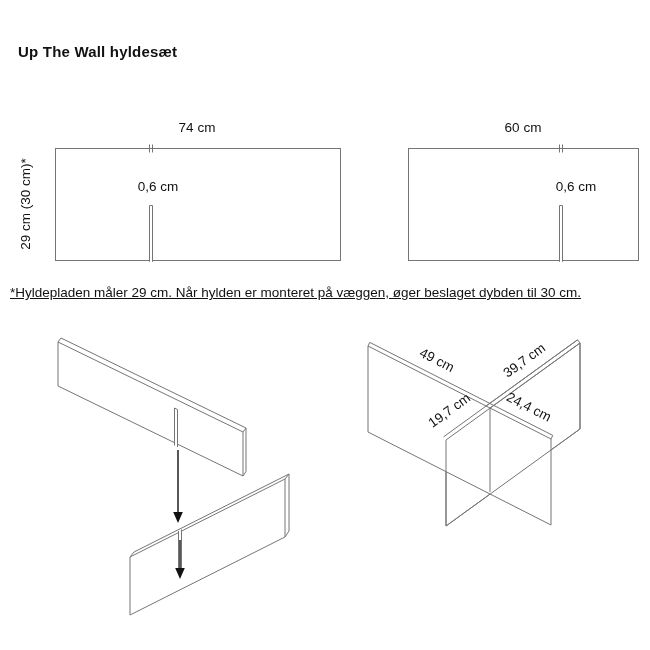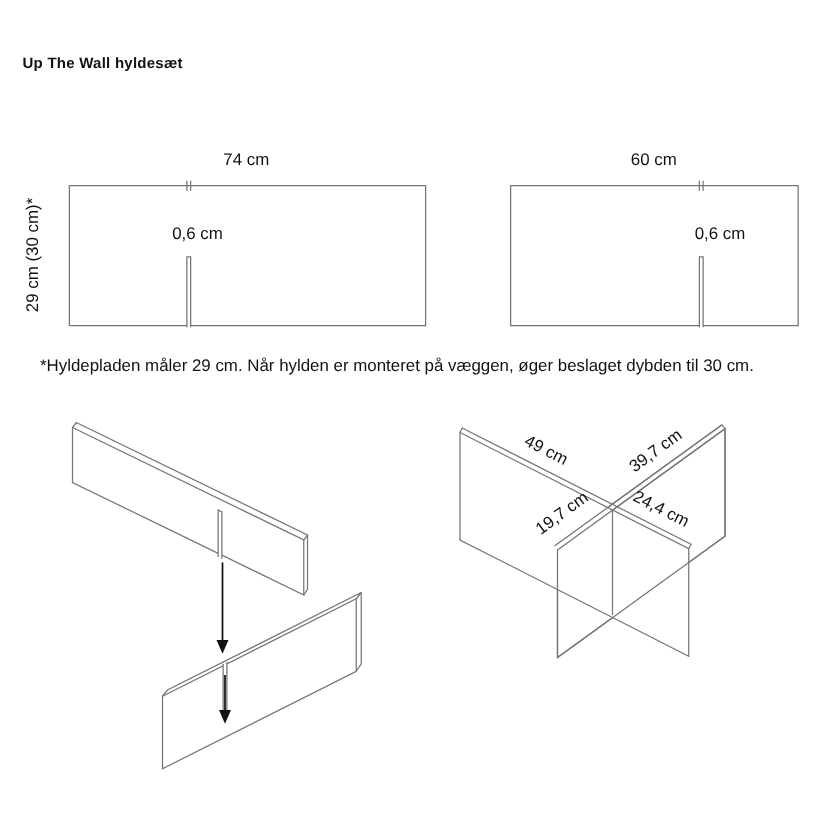--- a/index.html
+++ b/index.html
@@ -6,25 +6,25 @@
   html, body { margin: 0; padding: 0; }
   body {
     width: 650px; height: 650px;
     position: relative; overflow: hidden;
     background: #ffffff; color: #111111;
     font-family: "Liberation Sans", sans-serif;
   }
   .abs { position: absolute; }
   #page-title {
     left: 18px; top: 43px;
-    font-size: 12px; font-weight: 700; letter-spacing: .2px;
+    font-size: 15px; font-weight: 700; letter-spacing: .2px;
   }
   #footnote {
-    left: 32px; top: 285px;
-    font-size: 13.5px; white-space: nowrap;
+    left: 10px; top: 285px;
+    font-size: 13.5px; white-space: nowrap; text-decoration: underline;
   }
   svg.canvas { position: absolute; left: 0; top: 0; }
   svg text {
     font-family: "Liberation Sans", sans-serif;
     font-size: 13.5px; fill: #111111; stroke: none;
   }
 </style>
 </head>
 <body>
 

